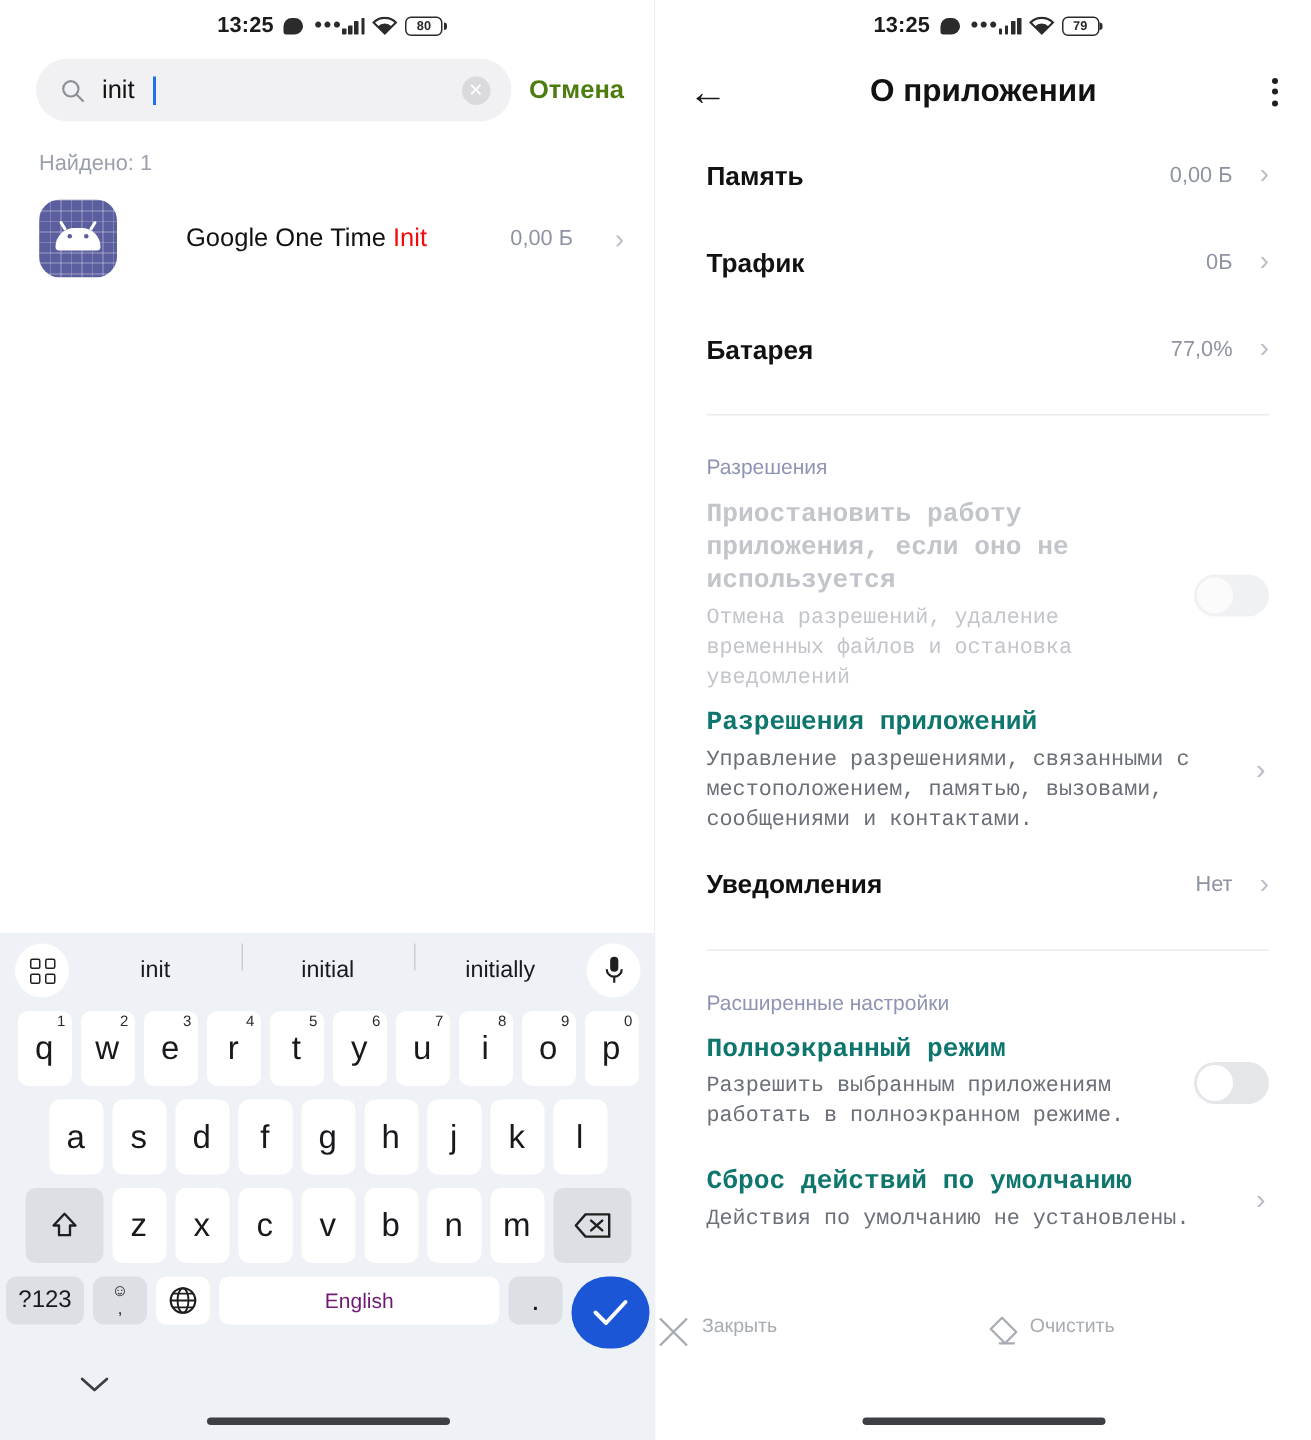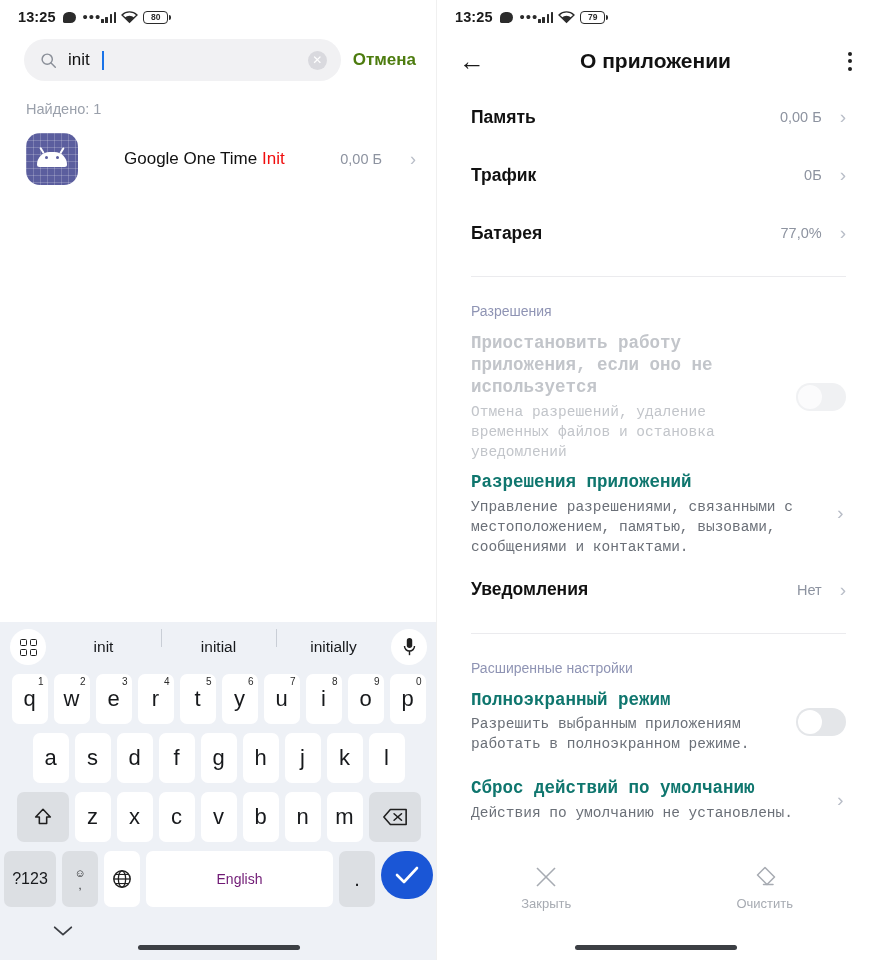--- a/index.html
+++ b/index.html
@@ -9,21 +9,21 @@
     background: #ffffff;
     overflow: hidden;
   }
   .screens { display: flex; width: 874px; height: 960px; }
   .screen { width: 437px; height: 960px; position: relative; background: #fff; overflow: hidden; }
   .screen-left { border-right: 1px solid #f0f0f0; }
 
   
   .statusbar {
     height: 34px; display: flex; align-items: center;
-    padding: 0 14px 0 18px; justify-content: flex-start;
+    padding: 0 14px 0 18px; justify-content: center;
   }
   .sb-left { display: flex; align-items: center; gap: 7px; }
   .sb-time { font-size: 14.5px; font-weight: 600; color: #1b1b1b; letter-spacing: .1px; }
   .sb-bubble { width: 13px; height: 11px; background: #2b2b2b; border-radius: 6px 6px 6px 2px; position: relative; }
   .sb-dots { font-size: 15px; color: #2b2b2b; line-height: 8px; letter-spacing: 1px; }
   .sb-right { display: flex; align-items: center; gap: 5px; }
   .bars { display: flex; align-items: flex-end; gap: 1.5px; height: 12px; }
   .bars i { width: 2.6px; background: #2b2b2b; border-radius: .5px; display: block; }
   .bars i:nth-child(1){height:4px} .bars i:nth-child(2){height:6.5px}
   .bars i:nth-child(3){height:9px} .bars i:nth-child(4){height:11.5px}
@@ -98,21 +98,21 @@
   .key {
     background: #fff; border-radius: 7px; height: 50px; width: 36px;
     display: flex; align-items: center; justify-content: center;
     font-size: 22px; color: #17191c; position: relative;
   }
   .key .num { position: absolute; top: 2px; right: 4px; font-size: 10px; color: #2b2b2b; }
   .key.grey { background: #dcdfe3; }
   .krow.r2 { padding: 0 22px; }
   .krow.r3 .key.wide { width: 52px; }
   .krow.r4 { margin-bottom: 0; }
-  .krow.r4 .key { height: 56px; }
+  .krow.r4 .key { height: 32px; }
   .k-sym { width: 52px; font-size: 16px; background:#dcdfe3; }
   .k-emoji { width: 36px; background:#dcdfe3; flex-direction: column; font-size: 11px; line-height: 1.1; }
   .k-globe { width: 36px; font-size: 18px; }
   .k-space { flex: 1; font-size: 14px; color: #701a75; }
   .k-dot { width: 36px; background:#dcdfe3; font-size: 20px; }
   .k-enter { width: 52px; height: 48px; border-radius: 24px; background: #1a56d6;
     display:flex; align-items:center; justify-content:center; }
   .kb-bottom { height: 48px; display: flex; align-items: center; padding-left: 52px; }
   .navline { position: absolute; bottom: 10px; left: 50%; transform: translateX(-50%);
     width: 162px; height: 5px; border-radius: 3px; background: #3c3f44; }
@@ -144,21 +144,21 @@
   .blk .side { display:flex; align-items:center; align-self: center; }
   .toggle { width: 50px; height: 28px; border-radius: 14px; background: #e4e6e9;
     display: flex; align-items: center; padding: 2px; flex: none; }
   .toggle.pale { background: #f0f1f3; }
   .toggle .knob { width: 24px; height: 24px; border-radius: 50%; background: #fff; }
   .toggle.pale .knob { background: #fbfbfc; }
   .blk .bchev { color: #b9bec8; font-size: 19px; font-weight: 300; align-self: center; }
 
   .bottombar { position: absolute; bottom: 0; left: 0; width: 437px; height: 110px; }
   .bb-items { display: flex; height: 76px; align-items: center; }
-  .bb-item { flex: 1; display:flex; flex-direction: column; align-items: center; gap: 7px; }
+  .bb-item { flex: 1; display:flex; flex-direction: row; align-items: flex-start; gap: 7px; }
   .bb-label { font-size: 13px; color: #a7abb2; }
 </style>
 </head>
 <body>
 
 <div class="screens">
 
   <div class="screen screen-left">
 
     <div class="statusbar">

